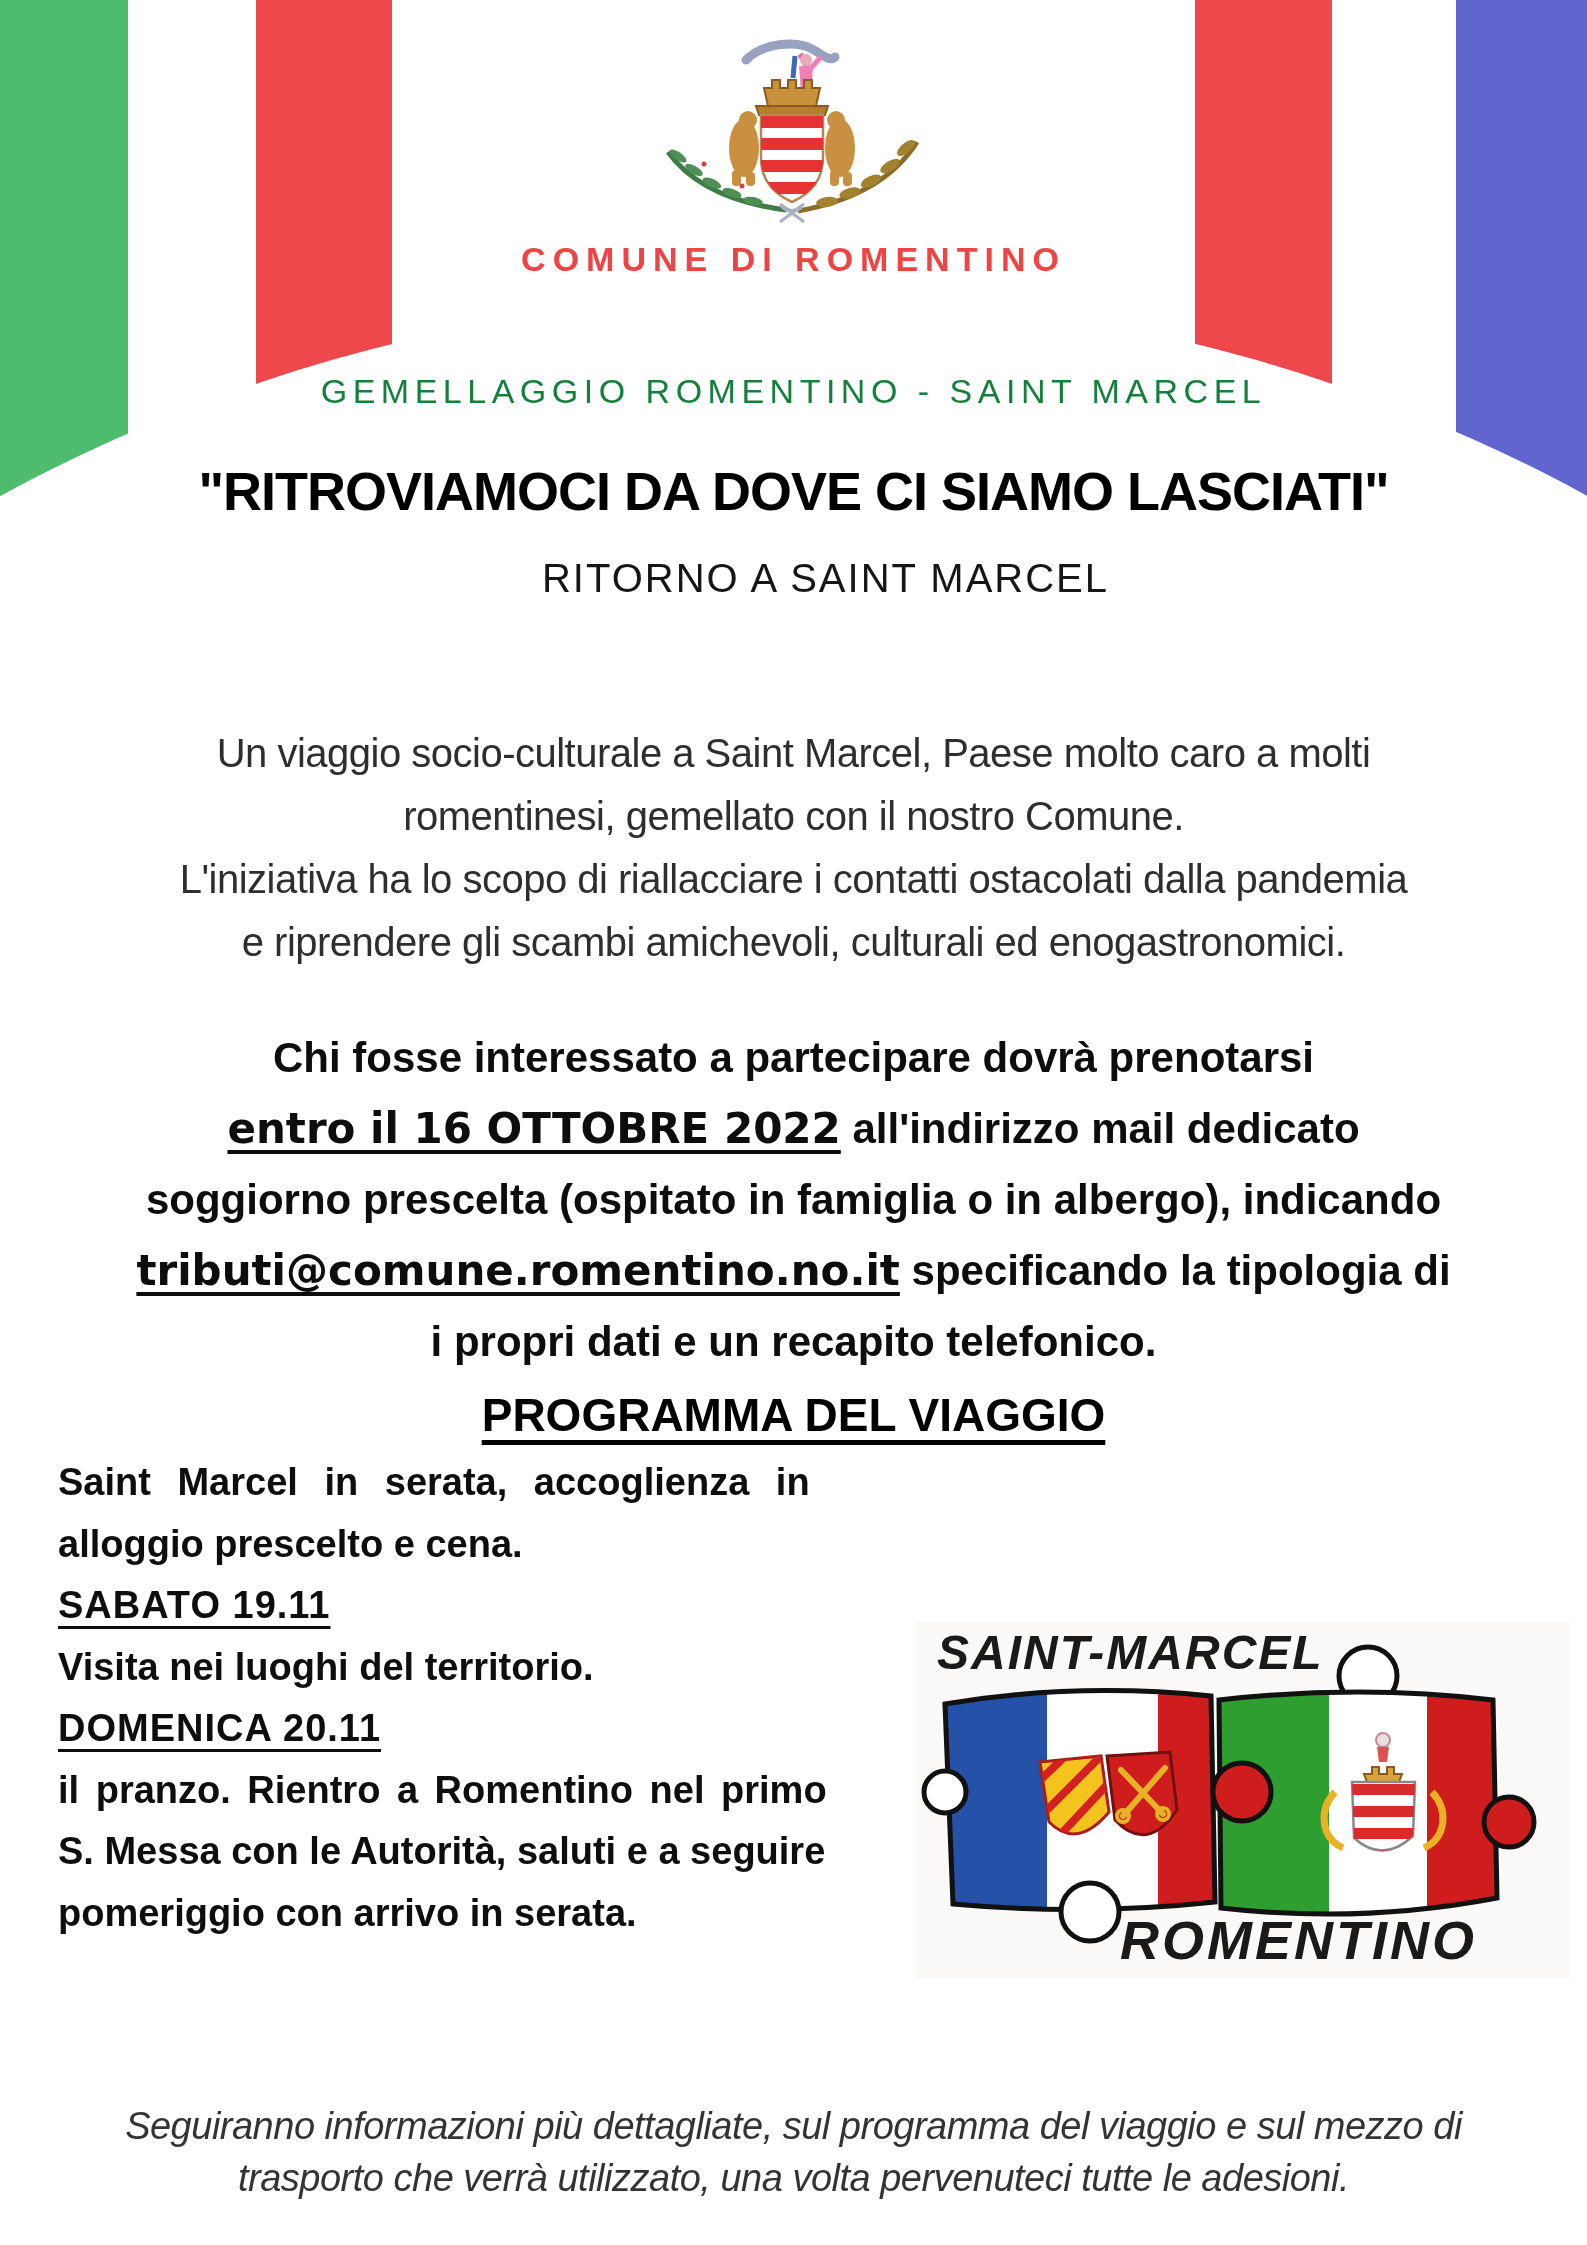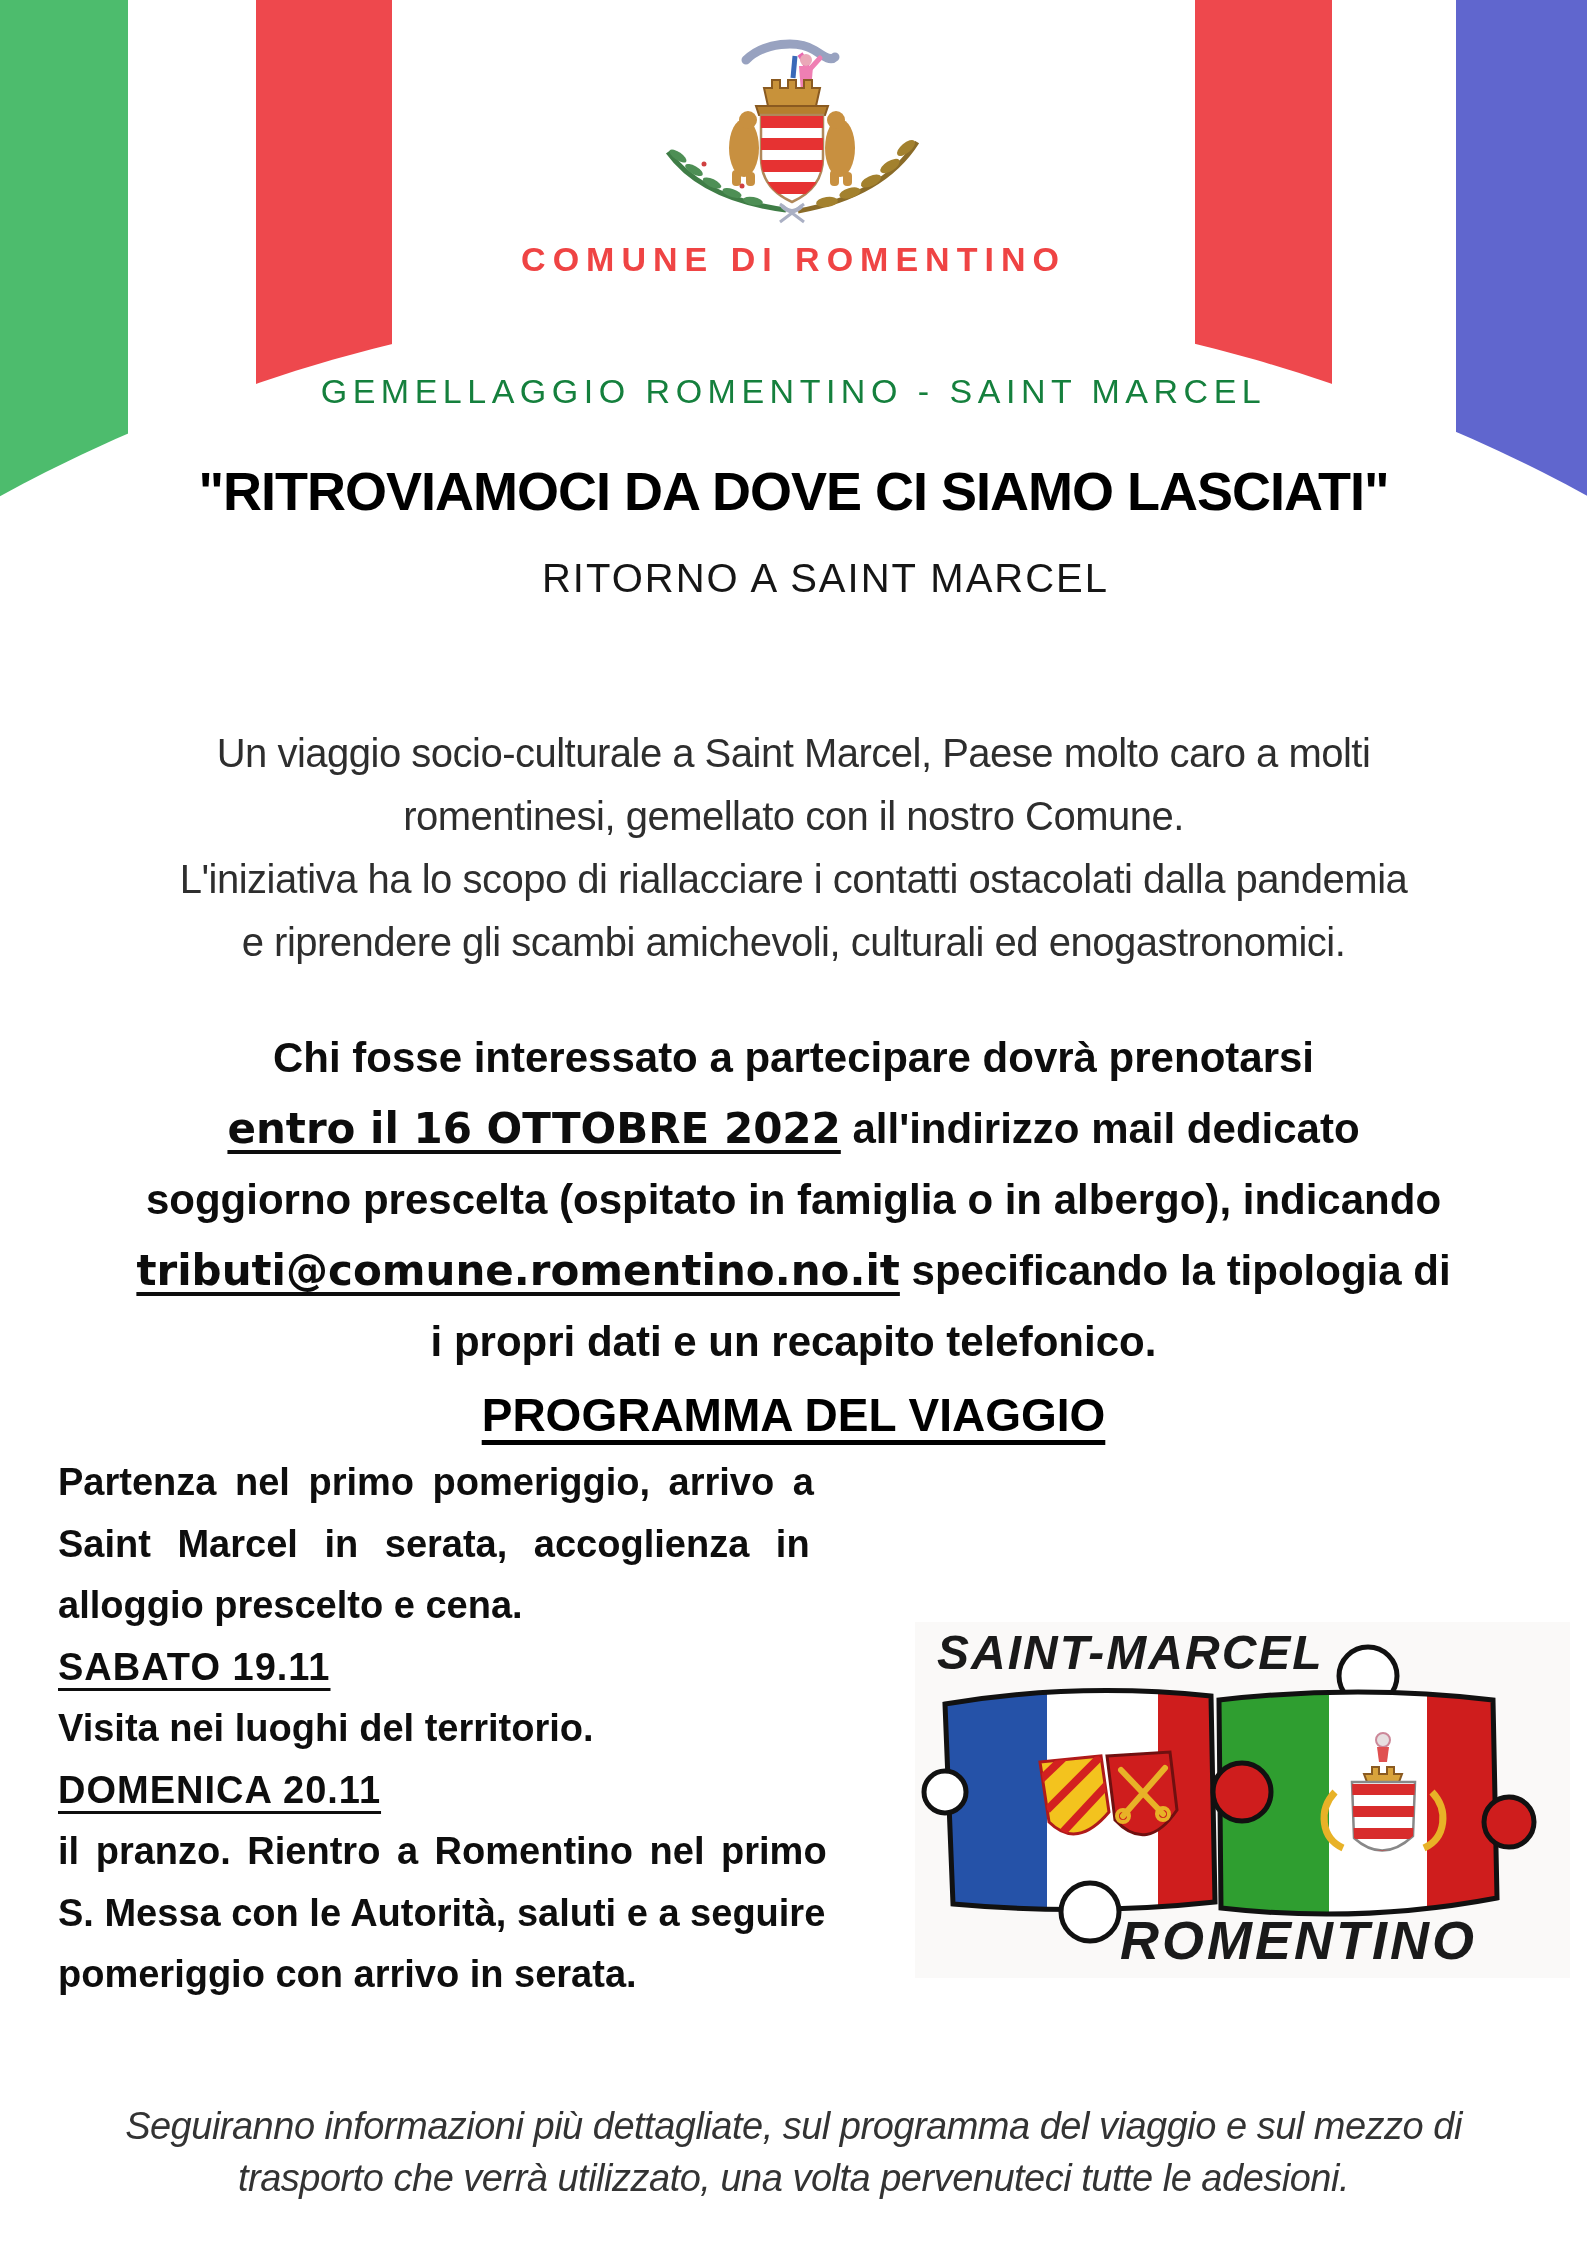--- a/index.html
+++ b/index.html
@@ -162,21 +162,20 @@
         <span class="strong-u">tributi@comune.romentino.no.it</span><span> specificando la tipologia di</span>
       </div>
       <div>i propri dati e un recapito telefonico.</div>
     </div>
 
     <div class="center prog-title">
       <span>PROGRAMMA DEL VIAGGIO</span>
     </div>
 
     <div class="program">
-      <div style="word-spacing:8px">Partenza nel primo pomeriggio, arrivo a</div>
       <div style="word-spacing:16px">Saint Marcel in serata, accoglienza in</div>
       <div>alloggio prescelto e cena.</div>
       <div class="day-h">SABATO 19.11</div>
       <div>Visita nei luoghi del territorio.</div>
       <div class="day-h">DOMENICA 20.11</div>
       <div style="word-spacing:6px">il pranzo. Rientro a Romentino nel primo</div>
       <div>S. Messa con le Autorità, saluti e a seguire</div>
       <div>pomeriggio con arrivo in serata.</div>
     </div>
 

